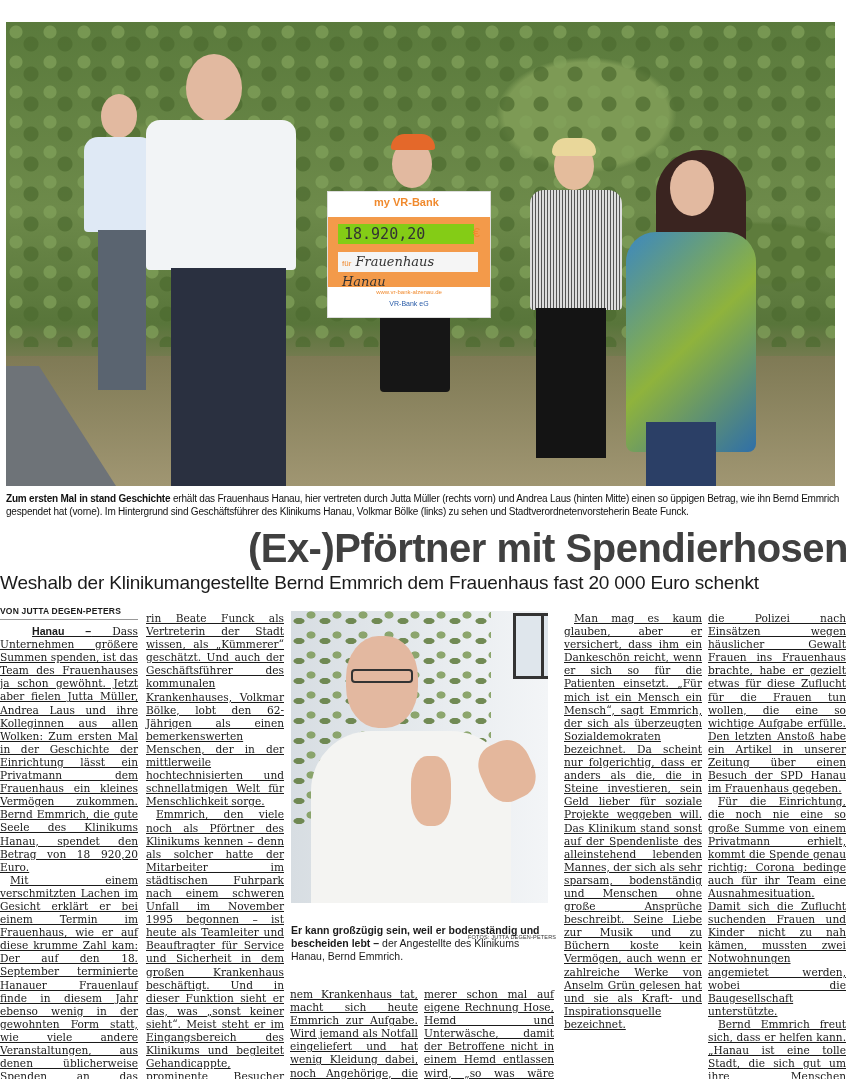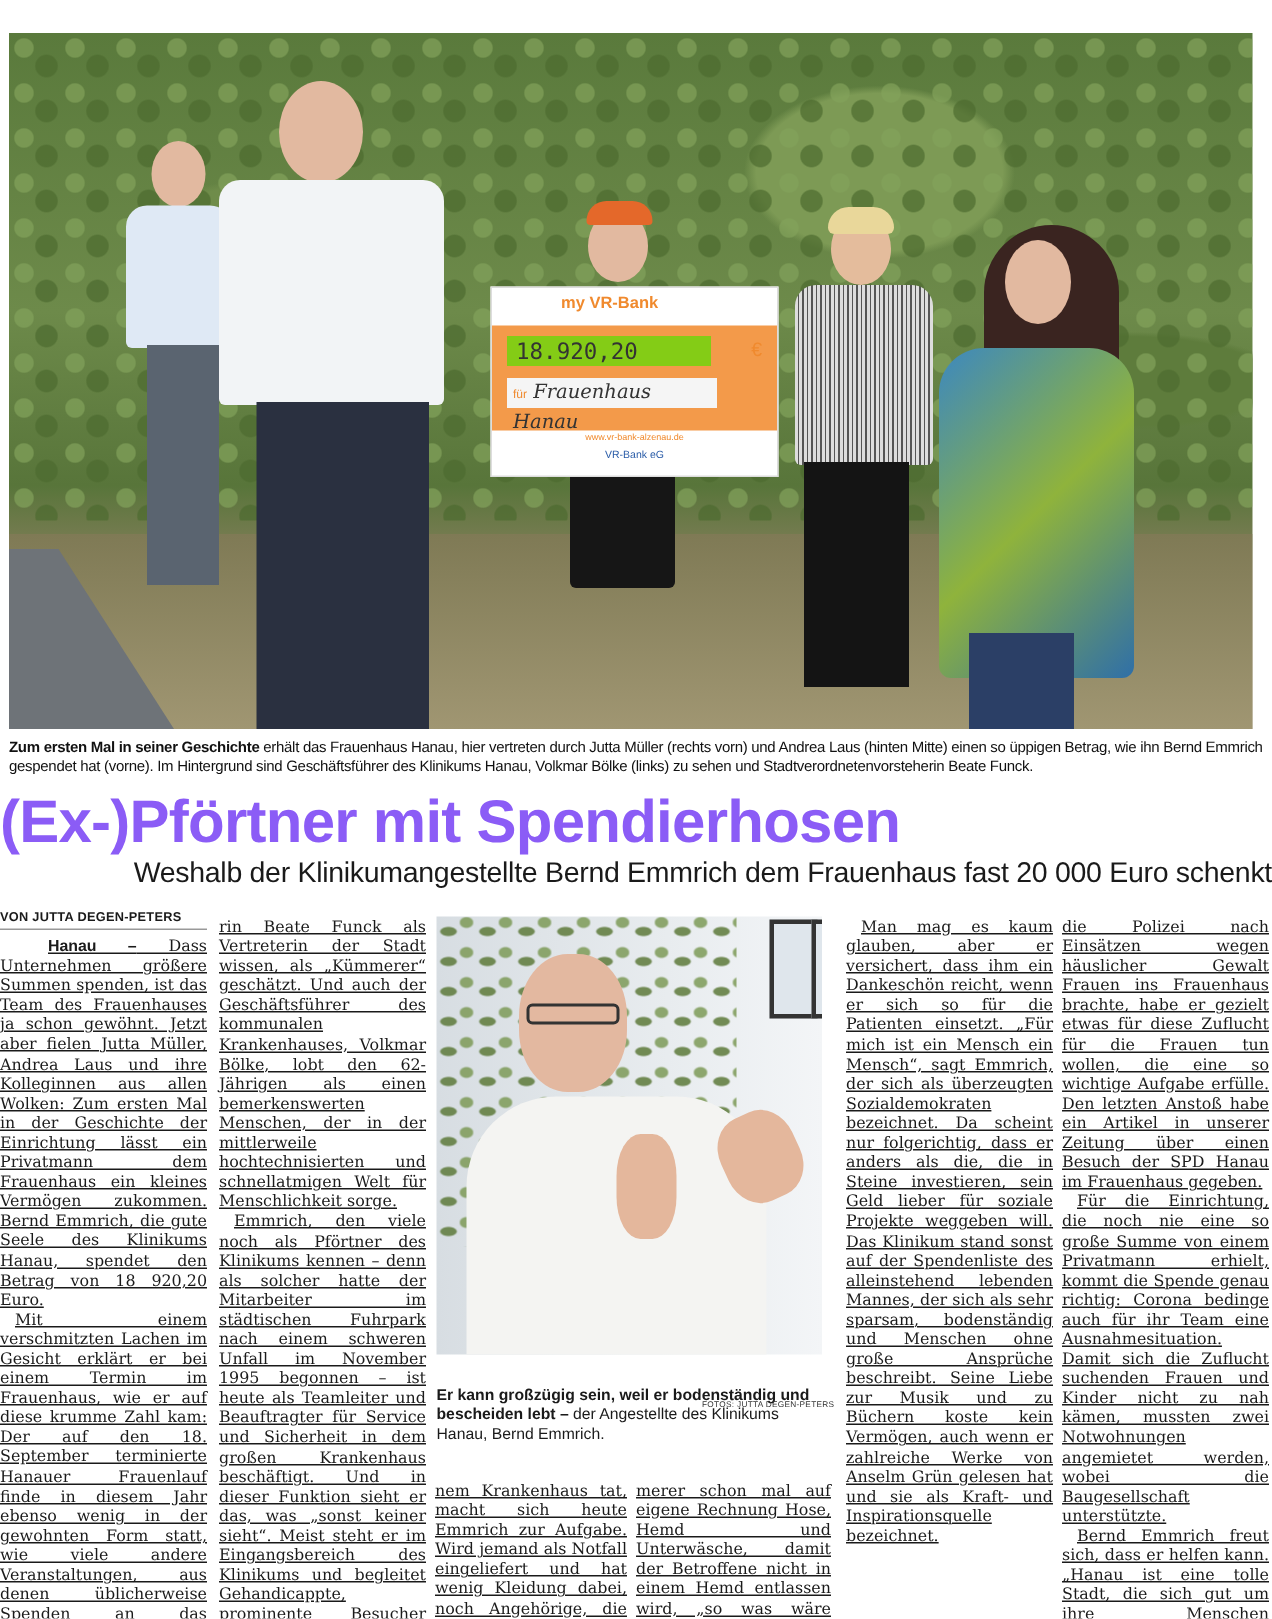--- a/index.html
+++ b/index.html
@@ -17,35 +17,35 @@
       radial-gradient(circle at 10px 10px, #83a35c 0 6px, transparent 7px),
       radial-gradient(circle at 25px 22px, #4d6b30 0 7px, transparent 8px);
     background-size:34px 30px; opacity:.7; }
   .ground { position:absolute; left:0; right:0; bottom:0; height:28%; background:linear-gradient(#7f7a55,#a09672); }
   .path { position:absolute; left:0; bottom:0; width:110px; height:120px; background:#6e7378; clip-path:polygon(0 0,30% 0,100% 100%,0 100%); }
   .person { position:absolute; }
   .shirt { position:absolute; background:#f2f4f6; border-radius:14px 14px 4px 4px; }
   .pants { position:absolute; background:#2a3040; }
   .head  { position:absolute; background:#e2b9a0; border-radius:50%; }
 
-  .check { position:absolute; left:327px; top:191px; width:162px; height:125px; background:#fff; border:1px solid #ddd;padding-left:28px; }
+  .check { position:absolute; left:327px; top:191px; width:162px; height:125px; background:#fff; border:1px solid #ddd; }
   .check-band { position:absolute; left:0; right:0; top:25px; height:70px; background:#f39a4a; }
   .check-logo { position:absolute; left:46px; top:4px; font:bold 11px "Liberation Sans", sans-serif; color:#f08a2e; }
   .check-logo span { color:#777; font-weight:normal; }
   .check-amount { position:absolute; left:10px; top:32px; width:130px; height:20px; background:#84cc16; font:15px "DejaVu Sans Mono", monospace; color:#333; line-height:20px; padding-left:6px; }
   .check-euro { position:absolute; right:10px; top:33px; font:13px "Liberation Sans", sans-serif; color:#f08a2e; }
   .check-for { position:absolute; left:10px; top:60px; width:136px; height:20px; background:#f5f5f5; font:italic 13px "DejaVu Serif", serif; line-height:20px; padding-left:4px; color:#333; }
   .check-url { position:absolute; left:0; right:0; top:97px; text-align:center; font:6px "Liberation Sans", sans-serif; color:#f08a2e; }
   .check-bank { position:absolute; left:0; right:0; top:108px; text-align:center; font:7px "Liberation Sans", sans-serif; color:#2a5ca8; }
 
   .caption-main { position:absolute; left:6px; top:492px; width:836px; font:10px/13px "Liberation Sans", sans-serif; color:#111; letter-spacing:-0.2px; }
   .caption-main b { font-weight:bold; }
 
-  .headline { position:absolute; left:0; width:848px; top:524px; text-align:left; font:bold 40px/48px "Liberation Sans", sans-serif; color:#8b5cf6; letter-spacing:-0.5px; }
-  .subline { position:absolute; left:0; width:848px; top:571px; text-align:right; font:19px/24px "Liberation Sans", sans-serif; color:#1a1a1a; letter-spacing:-0.2px; }
+  .headline { position:absolute; left:0; width:848px; top:524px; text-align:right; font:bold 40px/48px "Liberation Sans", sans-serif; color:#404040; letter-spacing:-0.5px; }
+  .subline { position:absolute; left:0; width:848px; top:571px; text-align:left; font:19px/24px "Liberation Sans", sans-serif; color:#1a1a1a; letter-spacing:-0.2px; }
 
   .col { position:absolute; font-size:10.6px; line-height:13.1px; text-align:justify; hyphens:manual; }
   .col p { margin:0; text-indent:0;text-decoration:underline; }
   .col p.ind { text-indent:10px; }
   .byline { font:bold 8.5px "Liberation Sans", sans-serif; border-bottom:1px solid #999; padding-bottom:3px; margin-bottom:5px; letter-spacing:.2px; }
   .dateline { font-family:"Liberation Sans", sans-serif; font-weight:bold;margin-left:32px; }
   .subhead { font:bold 12.5px/15px "Liberation Sans", sans-serif; text-align:center; margin:9px 0 9px; }
 
   .c1 { left:0; top:606px; width:138px; }
   .c2 { left:146px; top:612px; width:138px; }
@@ -112,21 +112,21 @@
     <div class="check-logo"><span style="color:#f08a2e;font-weight:bold;">my</span> <span style="color:#f08a2e;font-weight:bold;">VR-Bank</span></div>
     <div class="check-band"></div>
     <div class="check-amount">18.920,20</div>
     <div class="check-euro">€</div>
     <div class="check-for"><span style="font:8px 'Liberation Sans',sans-serif;color:#f08a2e;">für</span> <span>Frauenhaus Hanau</span></div>
     <div class="check-url">www.vr-bank-alzenau.de</div>
     <div class="check-bank">VR-Bank eG</div>
   </div>
 </div>
 
-<div class="caption-main"><b>Zum ersten Mal in seiner Geschichte</b><span> erhält das Frauenhaus Hanau, hier vertreten durch Jutta Müller (rechts vorn) und Andrea Laus (hinten Mitte) einen so üppigen Betrag, wie ihn Bernd Emmrich gespendet hat (vorne). Im Hintergrund sind Geschäftsführer des Klinikums Hanau, Volkmar Bölke (links) zu sehen und Stadtverordnetenvorsteherin Beate Funck.</span></div>
+<div class="caption-main"><b>Zum ersten Mal in stand Geschichte</b><span> erhält das Frauenhaus Hanau, hier vertreten durch Jutta Müller (rechts vorn) und Andrea Laus (hinten Mitte) einen so üppigen Betrag, wie ihn Bernd Emmrich gespendet hat (vorne). Im Hintergrund sind Geschäftsführer des Klinikums Hanau, Volkmar Bölke (links) zu sehen und Stadtverordnetenvorsteherin Beate Funck.</span></div>
 
 <div class="headline">(Ex-)Pförtner mit Spendierhosen</div>
 <div class="subline">Weshalb der Klinikumangestellte Bernd Emmrich dem Frauenhaus fast 20 000 Euro schenkt</div>
 
 <div class="col c1">
   <div class="byline">VON JUTTA DEGEN-PETERS</div>
   <p><span class="dateline">Hanau –</span><span> Dass Unternehmen größere Summen spenden, ist das Team des Frauenhauses ja schon gewöhnt. Jetzt aber fielen Jutta Müller, Andrea Laus und ihre Kolleginnen aus allen Wolken: Zum ersten Mal in der Geschichte der Einrichtung lässt ein Privatmann dem Frauenhaus ein kleines Vermögen zukommen. Bernd Emmrich, die gute Seele des Klinikums Hanau, spendet den Betrag von 18 920,20 Euro.</span></p>
   <p class="ind">Mit einem verschmitzten Lachen im Gesicht erklärt er bei einem Termin im Frauenhaus, wie er auf diese krumme Zahl kam: Der auf den 18. September terminierte Hanauer Frauenlauf finde in diesem Jahr ebenso wenig in der gewohnten Form statt, wie viele andere Veranstaltungen, aus denen üblicherweise Spenden an das Frauenhaus flossen. „Da soll meine Spende ein kleiner Ausgleich sein“, sagt der 1,90-Mann.</p>
 
 </div>

